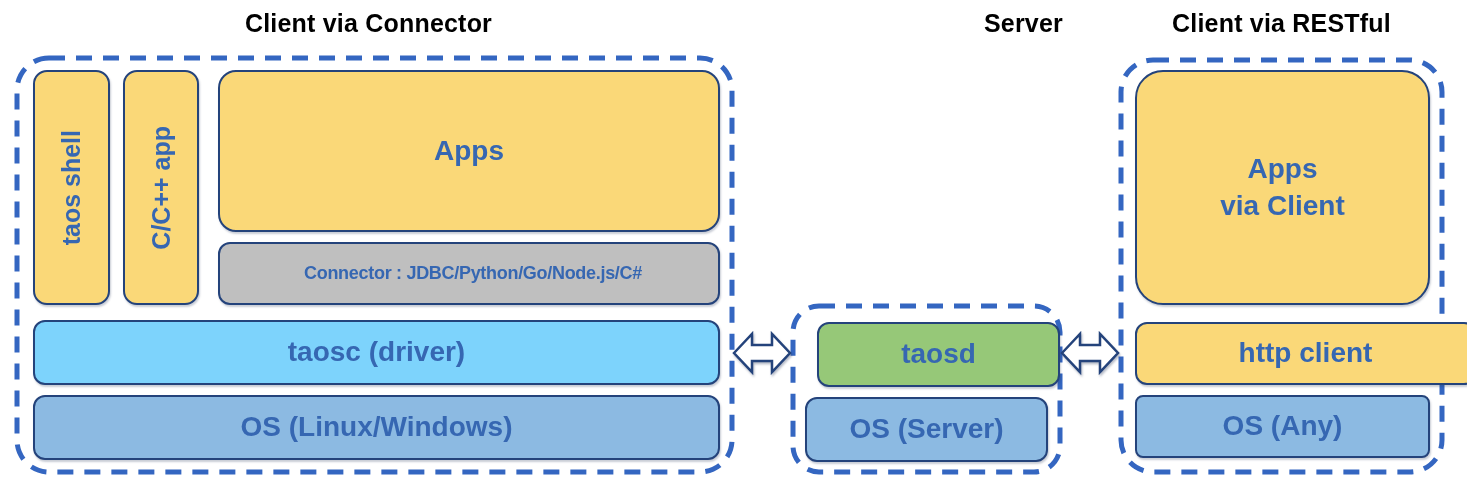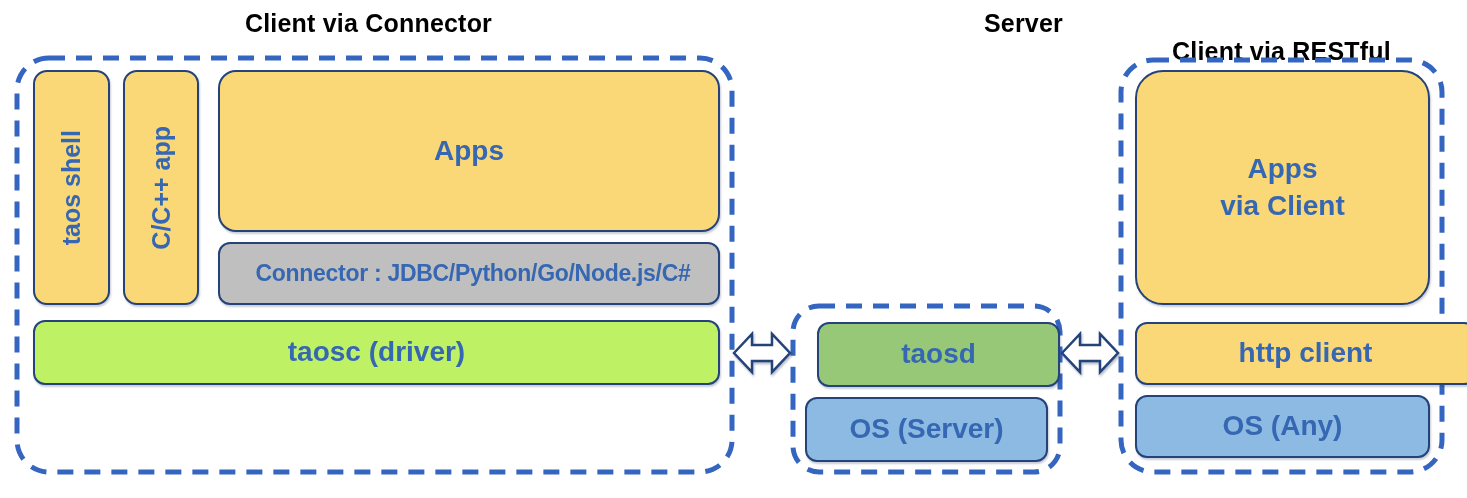--- a/index.html
+++ b/index.html
@@ -42,29 +42,29 @@
     align-items: center;
     justify-content: center;
     text-align: center;
     color: #3667B2;
     font-weight: bold;
     line-height: 1.3;
     box-shadow: 1px 2px 2px rgba(40, 55, 90, 0.25);
   }
   .fill-yellow { background: #FAD878; }
   .fill-gray   { background: #BFBFBF; }
-  .fill-orange { background: #bef264; }
+  .fill-orange { background: #7dd3fc; }
   .fill-blue   { background: #8CBAE2; }
   .fill-green  { background: #96C878; margin-left: 12px; }
   .r12 { border-radius: 12px; }
   .r14 { border-radius: 14px; }
   .r18 { border-radius: 18px; }
   .r28 { border-radius: 28px; }
   .fs-big { font-size: 28px; }
-  .fs-connector { font-size: 23px; letter-spacing: -0.3px; padding-left: 8px; }
+  .fs-connector { font-size: 18px; letter-spacing: -0.3px; padding-left: 8px; }
   .vlabel {
     writing-mode: vertical-rl;
     transform: rotate(180deg);
     white-space: nowrap;
     font-size: 25px;
   }
   .arrow-svg {
     position: absolute;
     overflow: visible;
     filter: drop-shadow(1.5px 2px 1px rgba(40, 55, 90, 0.35));
@@ -78,21 +78,21 @@
 </style>
 </head>
 <body>
 
 <div class="canvas">
 
   <div class="title" style="left:8px; top:6px; width:721px;">Client via Connector</div>
 
   <div class="title" style="left:790px; top:6px; width:273px;text-align:right;">Server</div>
 
-  <div class="title" style="left:1118px; top:6px; width:327px;margin-top:28px;">Client via RESTful</div>
+  <div class="title" style="left:1118px; top:6px; width:327px;">Client via RESTful</div>
 
   <svg class="dashed-svg" style="left:14px; top:55px;" width="721" height="420">
     <rect x="3" y="3" width="715" height="414" rx="32"></rect>
   </svg>
 
   <svg class="dashed-svg" style="left:790px; top:303px;" width="273" height="172">
     <rect x="3" y="3" width="267" height="166" rx="26"></rect>
   </svg>
 
   <svg class="dashed-svg" style="left:1118px; top:57px;" width="327" height="418">
@@ -112,20 +112,23 @@
   </div>
 
   <div class="box fill-gray r12 fs-connector" style="left:218px; top:242px; width:502px; height:63px;">
     <span>Connector : JDBC/Python/Go/Node.js/C#</span>
   </div>
 
   <div class="box fill-orange r12 fs-big" style="left:33px; top:320px; width:687px; height:65px;">
     <span>taosc (driver)</span>
   </div>
 
+  <div class="box fill-blue r12 fs-big" style="left:33px; top:395px; width:687px; height:65px;">
+    <span>OS (Linux/Windows)</span>
+  </div>
 
   <svg class="arrow-svg" style="left:733px; top:330px;" width="58" height="46" viewBox="0 0 58 46">
     <polygon points="1,23 19,4 19,15 39,15 39,4 57,23 39,42 39,31 19,31 19,42"></polygon>
   </svg>
 
   <div class="box fill-green r12 fs-big" style="left:805px; top:322px; width:243px; height:65px;">
     <span>taosd</span>
   </div>
 
   <div class="box fill-blue r12 fs-big" style="left:805px; top:397px; width:243px; height:65px;">
@@ -138,17 +141,17 @@
 
   <div class="box fill-yellow r28 fs-big" style="left:1135px; top:70px; width:295px; height:235px; flex-direction:column;">
     <span>Apps</span>
     <span>via Client</span>
   </div>
 
   <div class="box fill-yellow r12 fs-big" style="left:1135px; top:322px; width:341px; height:63px;">
     <span>http client</span>
   </div>
 
-  <div class="box fill-blue r12 fs-big" style="left:1135px; top:395px; width:295px; height:63px;">
+  <div class="box fill-blue r12 fs-big" style="left:1135px; top:395px; width:295px; height:63px;border-radius:8px;">
     <span>OS (Any)</span>
   </div>
 
 </div>
 
 </body></html>

